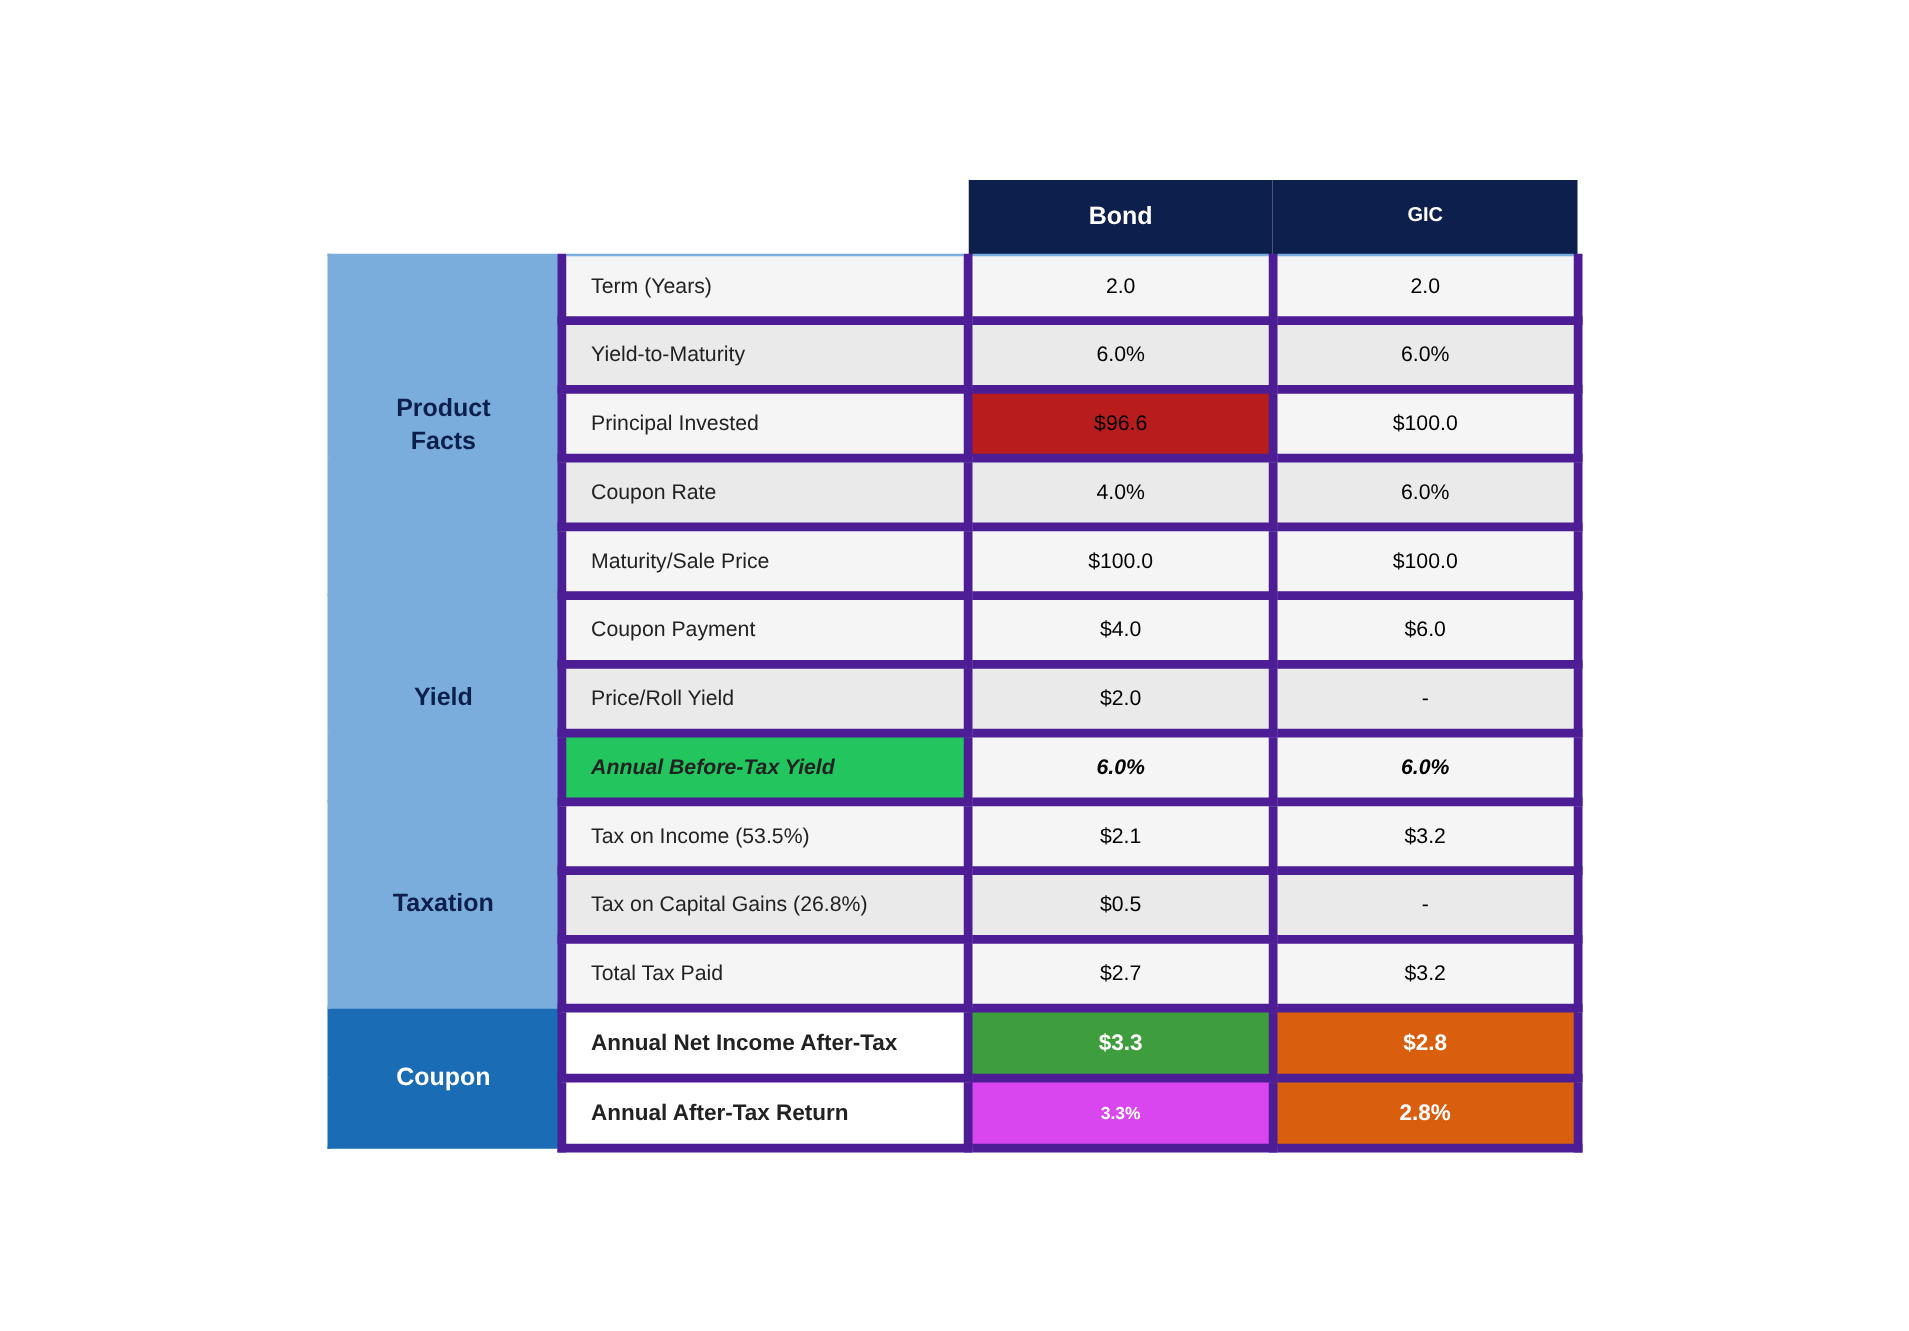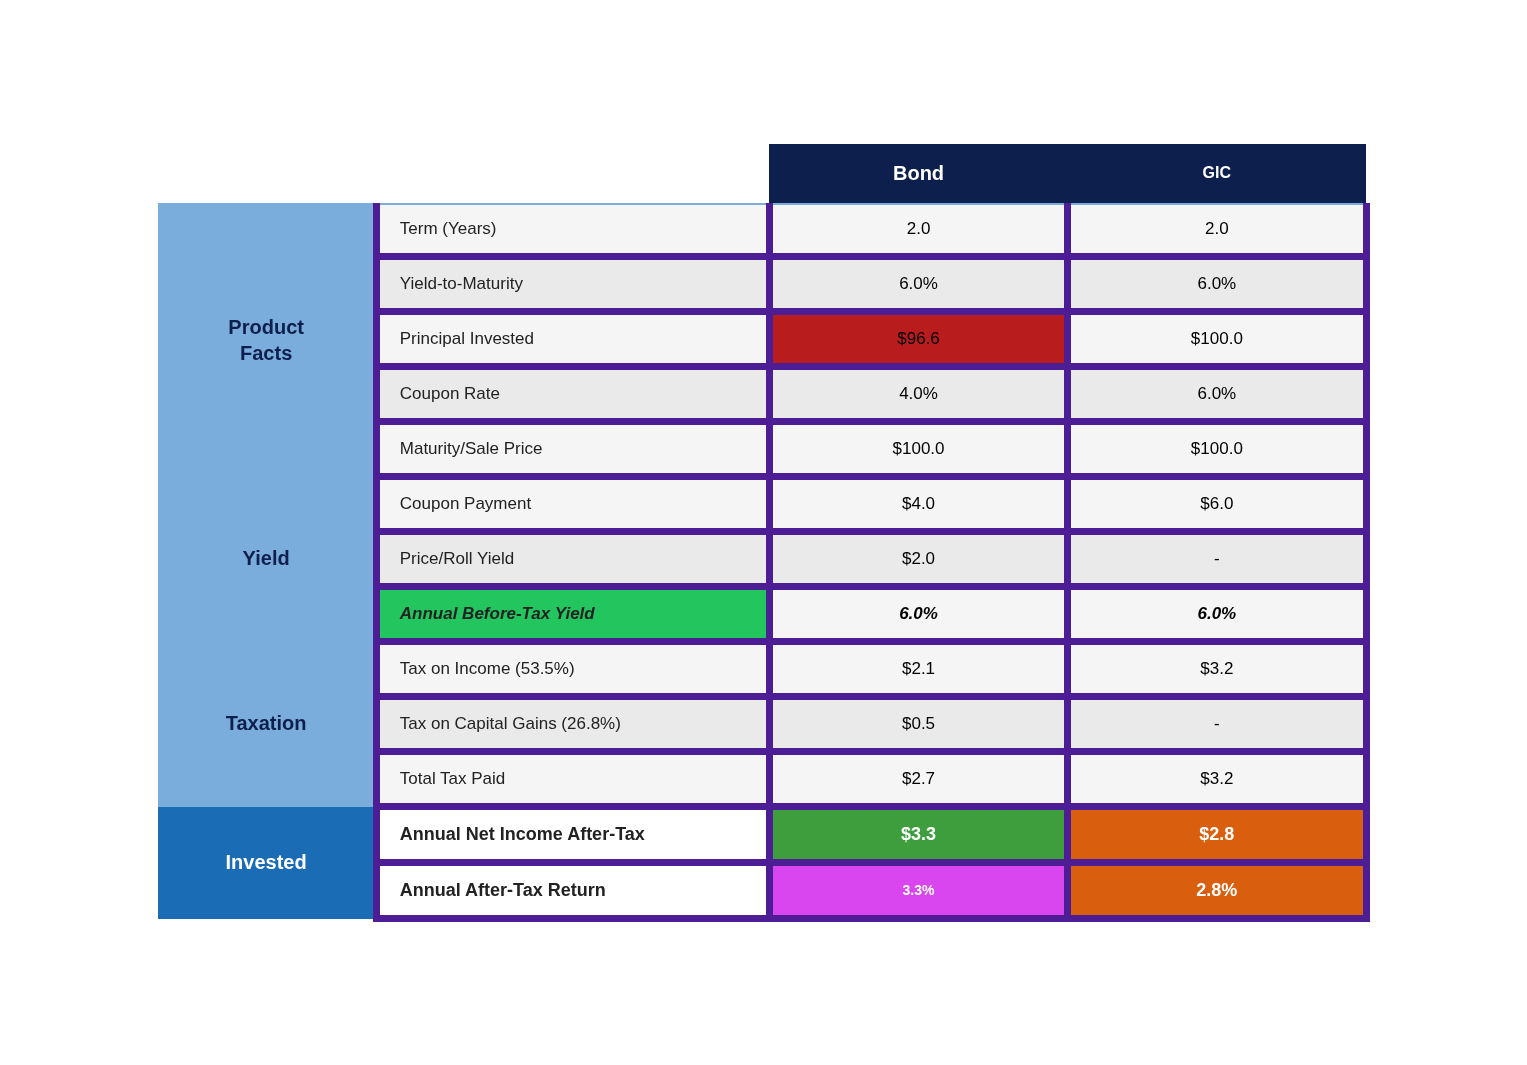--- a/index.html
+++ b/index.html
@@ -6,21 +6,21 @@
     body {
       font-family: Arial, sans-serif;
       background: #fff;
       display: flex;
       justify-content: center;
       align-items: center;
       min-height: 100vh;
       padding: 20px;
     }
     .table-wrapper {
-      width: 1212px;
+      width: 1004px;
     }
     table {
       width: 100%;
       border-collapse: collapse;
       font-size: 17px;
     }
     
     thead tr th {
       background-color: #0d1f4c;
       color: #fff;
@@ -171,21 +171,21 @@
         <td class="value-cell" style="background:#eaeaea;margin-left:32px;">$0.5</td>
         <td class="value-cell" style="background:#eaeaea;">-</td>
       </tr>
       <tr>
         <td class="row-label" style="background:#f5f5f5;">Total Tax Paid</td>
         <td class="value-cell" style="background:#f5f5f5;">$2.7</td>
         <td class="value-cell" style="background:#f5f5f5;">$3.2</td>
       </tr>
 
       <tr class="section-border-returns">
-        <td class="section-label returns-label" rowspan="2" style="background:#1a6cb5; color:#fff; border:2px solid #1a6cb5; font-size:20px; font-weight:bold;">Invested</td>
+        <td class="section-label returns-label" rowspan="2" style="background:#1a6cb5; color:#fff; border:2px solid #1a6cb5; font-size:20px; font-weight:bold;">Coupon</td>
         <td class="row-label" style="background:#fff; font-weight:bold; font-size:18px; border-top:2px solid #aaa;">Annual Net Income After-Tax</td>
         <td class="returns-bond" style="background:#3e9e3e; color:#fff; font-weight:bold; text-align:center; font-size:18px; border-top:2px solid #aaa;padding-left:20px;">$3.3</td>
         <td class="returns-gic" style="background:#d95f0e; color:#fff; font-weight:bold; text-align:center; font-size:18px; border-top:2px solid #aaa;">$2.8</td>
       </tr>
       <tr>
         <td class="row-label" style="background:#fff; font-weight:bold; font-size:18px; border-top:2px solid #fff;">Annual After-Tax Return</td>
         <td class="returns-bond" style="background:#d946ef; color:#fff; font-weight:bold; text-align:center; font-size:14px; border-top:2px solid rgba(255,255,255,0.4);">3.3%</td>
         <td class="returns-gic" style="background:#d95f0e; color:#fff; font-weight:bold; text-align:center; font-size:18px; border-top:2px solid rgba(255,255,255,0.4);">2.8%</td>
       </tr>
     </tbody>

